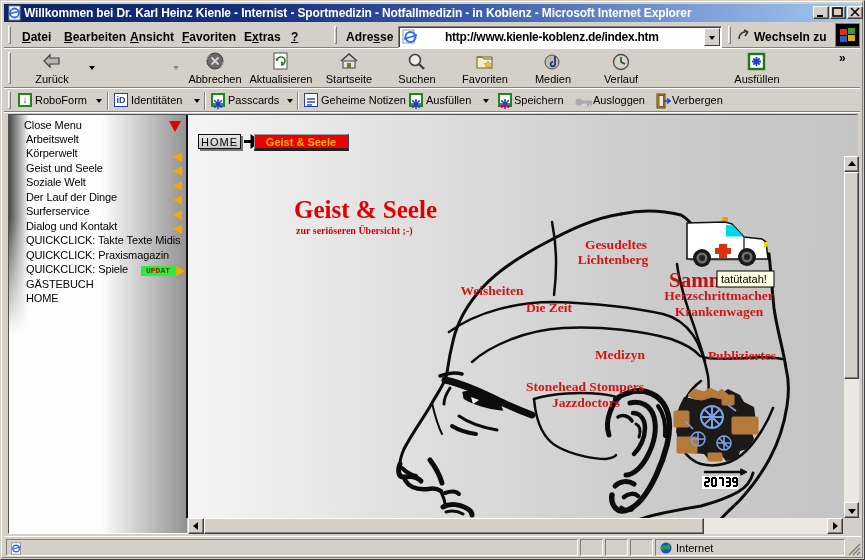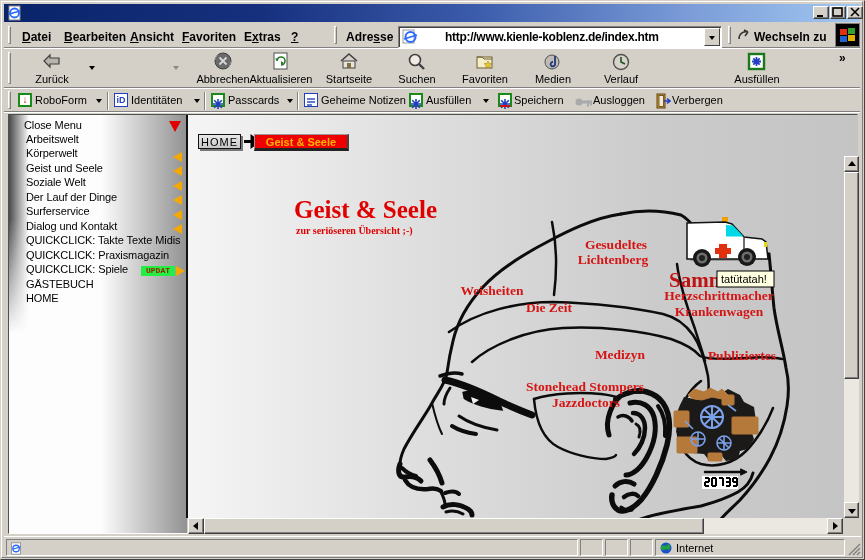--- a/index.html
+++ b/index.html
@@ -47,20 +47,21 @@
 </style></head>
 <body>
 <div id="frame"></div>
 <div id="frame2"></div>
 <div id="titlebar">
   <svg class="abs" style="left:3px;top:1px" width="16" height="16" viewBox="0 0 16 16">
       <rect x="2" y="1" width="11" height="14" fill="#fff" stroke="#888" stroke-width="1"></rect>
       <circle cx="7.5" cy="8" r="4.5" fill="none" stroke="#2a6aff" stroke-width="1.8"></circle>
       <path d="M2 9 L13 6" stroke="#2a6aff" stroke-width="1.6" fill="none"></path>
     </svg>
+  <div id="titletext">Willkommen bei Dr. Karl Heinz Kienle - Internist - Sportmedizin - Notfallmedizin - in Koblenz - Microsoft Internet Explorer</div>
   <div class="winbtn" style="left:809px"><svg width="14" height="11">
         <rect x="3" y="8" width="6" height="2" fill="#000"></rect>
       </svg></div>
   <div class="winbtn" style="left:826px"><svg width="14" height="11">
         <rect x="2" y="1" width="9" height="8" fill="none" stroke="#000" stroke-width="1.6"></rect>
       </svg></div>
   <div class="winbtn" style="left:843px"><svg width="14" height="11">
         <path d="M3 1 L11 9 M11 1 L3 9" stroke="#000" stroke-width="1.6"></path>
       </svg></div>
 </div>
@@ -106,21 +107,21 @@
 <div class="tbrow etch-b" style="top:49px;height:39px;" id="mainbar">
   <div class="grip" style="left:4px;top:3px;height:32px"></div>
   <div class="tbbtn" style="left:18px;width:60px">
     <svg width="22" height="20" viewBox="0 0 22 20">
         <path d="M9 3 L3 9 L9 15 L9 12 L18 12 L18 6 L9 6 Z" fill="#b8b4ac" stroke="#404040" stroke-width="1.2"></path>
       </svg>
     <div class="lbl">Zurück</div>
   </div>
   <div class="caret" style="left:85px;top:17px"></div>
   <div class="caret" style="left:169px;top:17px;border-top-color:#8a8a8a"></div>
-  <div class="tbbtn" style="left:188px;width:62px">
+  <div class="tbbtn" style="left:180px;width:62px">
     <svg width="20" height="20" viewBox="0 0 20 20">
         <circle cx="10" cy="9" r="8" fill="#6a6a6a" stroke="#404040"></circle>
         <circle cx="10" cy="9" r="8" fill="none" stroke="#909090" stroke-width="1" stroke-dasharray="6 20"></circle>
         <path d="M6.5 5.5 L13.5 12.5 M13.5 5.5 L6.5 12.5" stroke="#d8d8d8" stroke-width="1.8"></path>
       </svg>
     <div class="lbl">Abbrechen</div>
   </div>
   <div class="tbbtn" style="left:243px;width:68px">
     <svg width="18" height="20" viewBox="0 0 18 20">
         <rect x="2" y="1" width="13" height="16" fill="#fff" stroke="#505050"></rect>

